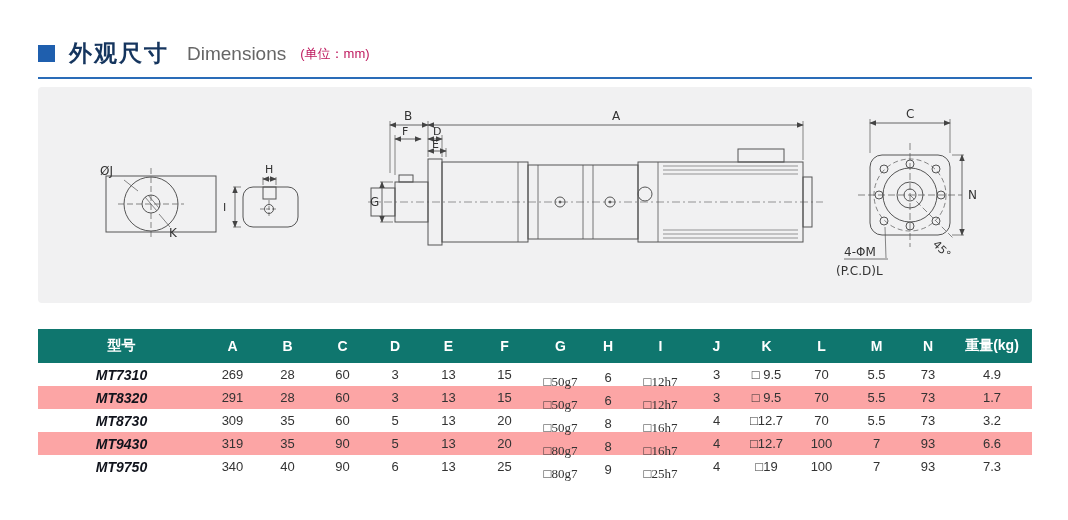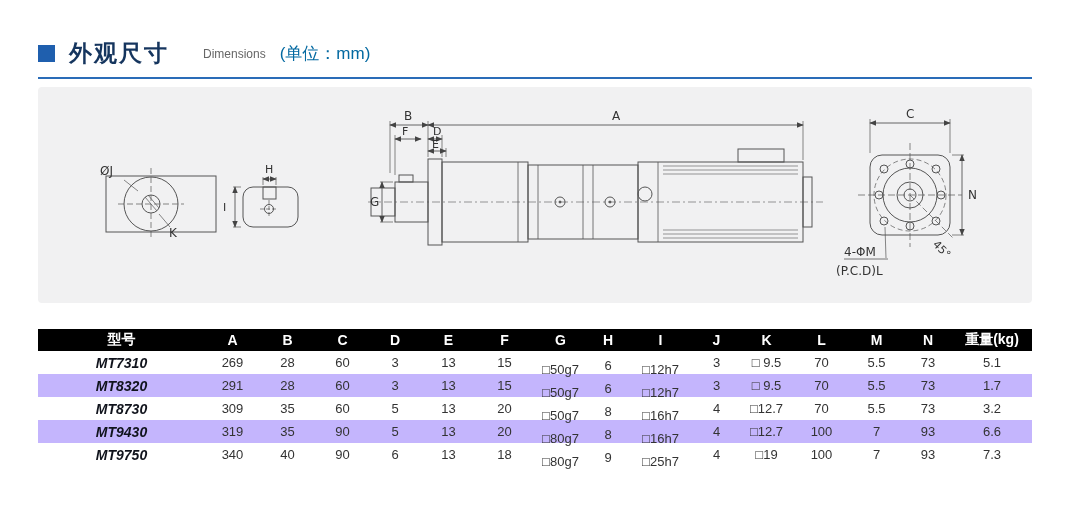--- a/index.html
+++ b/index.html
@@ -5,40 +5,40 @@
   * { box-sizing: border-box; margin: 0; padding: 0; }
   html,body { width: 1068px; height: 520px; background: #ffffff;
     font-family: "Liberation Sans", sans-serif; overflow: hidden; }
   .page { padding: 38px 36px 0 38px; }
 
   
   .title-row { display: flex; align-items: center; gap: 14px;
     border-bottom: 2px solid #2a6cb8; padding-bottom: 8px; }
   .title-square { width: 17px; height: 17px; background: #1f5fae; flex: 0 0 auto; }
   .title-cn { font-size: 23px; font-weight: bold; color: #15355e; letter-spacing: 2px; }
-  .title-en { font-size: 12px; color: #666; margin-left: 20px; }
-  .title-unit { font-size: 17px; color: #0369a1; }
+  .title-en { font-size: 19px; color: #666; margin-left: 4px; }
+  .title-unit { font-size: 13px; color: #be185d; }
 
   
   .drawing-panel { margin-top: 8px; background: #f1f1f2; border-radius: 4px;
     height: 216px; overflow: hidden; }
   svg text { font-family: "DejaVu Sans", sans-serif; font-size: 12px; fill: #333;
     stroke: none; }
   svg .small { font-size: 11px; }
 
   
   .dim-table { width: 100%; border-collapse: collapse; table-layout: fixed;
     margin-top: 26px; font-size: 13px; }
-  .dim-table thead th { background: #000000; color: #fff; font-size: 14px;
-    font-weight: bold; height: 22px; text-align: center; margin-top: 22px; }
+  .dim-table thead th { background: #0f766e; color: #fff; font-size: 14px;
+    font-weight: bold; height: 34px; text-align: center; margin-top: 22px; }
   .dim-table td { text-align: center; height: 23px; color: #333; overflow: visible; }
   .dim-table td.model { font-weight: bold; font-style: italic; color: #10131c;
     font-size: 14px; }
-  .dim-table tr.alt { background: #c4b5fd; }
-  .dn7 { position: relative; top: 7px; display: inline-block; }
+  .dim-table tr.alt { background: #fca5a5; }
+  .dn7 { position: relative; top: 7px; display: inline-block; font-family: Liberation Serif, serif; }
   .dn3 { position: relative; top: 3px; display: inline-block; }
 </style>
 </head>
 <body>
 
 <div class="page">
 
   <div class="title-row">
     <div class="title-square"></div>
     <div class="title-cn">外观尺寸</div>
@@ -233,21 +233,21 @@
           <td><span>13</span></td>
           <td><span>15</span></td>
           <td><span class="dn7">□50g7</span></td>
           <td><span class="dn3">6</span></td>
           <td><span class="dn7">□12h7</span></td>
           <td><span>3</span></td>
           <td><span>□ 9.5</span></td>
           <td><span>70</span></td>
           <td><span>5.5</span></td>
           <td><span>73</span></td>
-          <td><span>5.1</span></td>
+          <td><span>4.9</span></td>
         </tr>
         <tr class="alt">
           <td class="model">MT8320</td>
           <td><span>291</span></td>
           <td><span>28</span></td>
           <td><span>60</span></td>
           <td><span>3</span></td>
           <td><span>13</span></td>
           <td><span>15</span></td>
           <td><span class="dn7">□50g7</span></td>
@@ -296,21 +296,21 @@
           <td><span>93</span></td>
           <td><span>6.6</span></td>
         </tr>
         <tr>
           <td class="model">MT9750</td>
           <td><span>340</span></td>
           <td><span>40</span></td>
           <td><span>90</span></td>
           <td><span>6</span></td>
           <td><span>13</span></td>
-          <td><span>18</span></td>
+          <td><span>25</span></td>
           <td><span class="dn7">□80g7</span></td>
           <td><span class="dn3">9</span></td>
           <td><span class="dn7">□25h7</span></td>
           <td><span>4</span></td>
           <td><span>□19</span></td>
           <td><span>100</span></td>
           <td><span>7</span></td>
           <td><span>93</span></td>
           <td><span>7.3</span></td>
         </tr>

